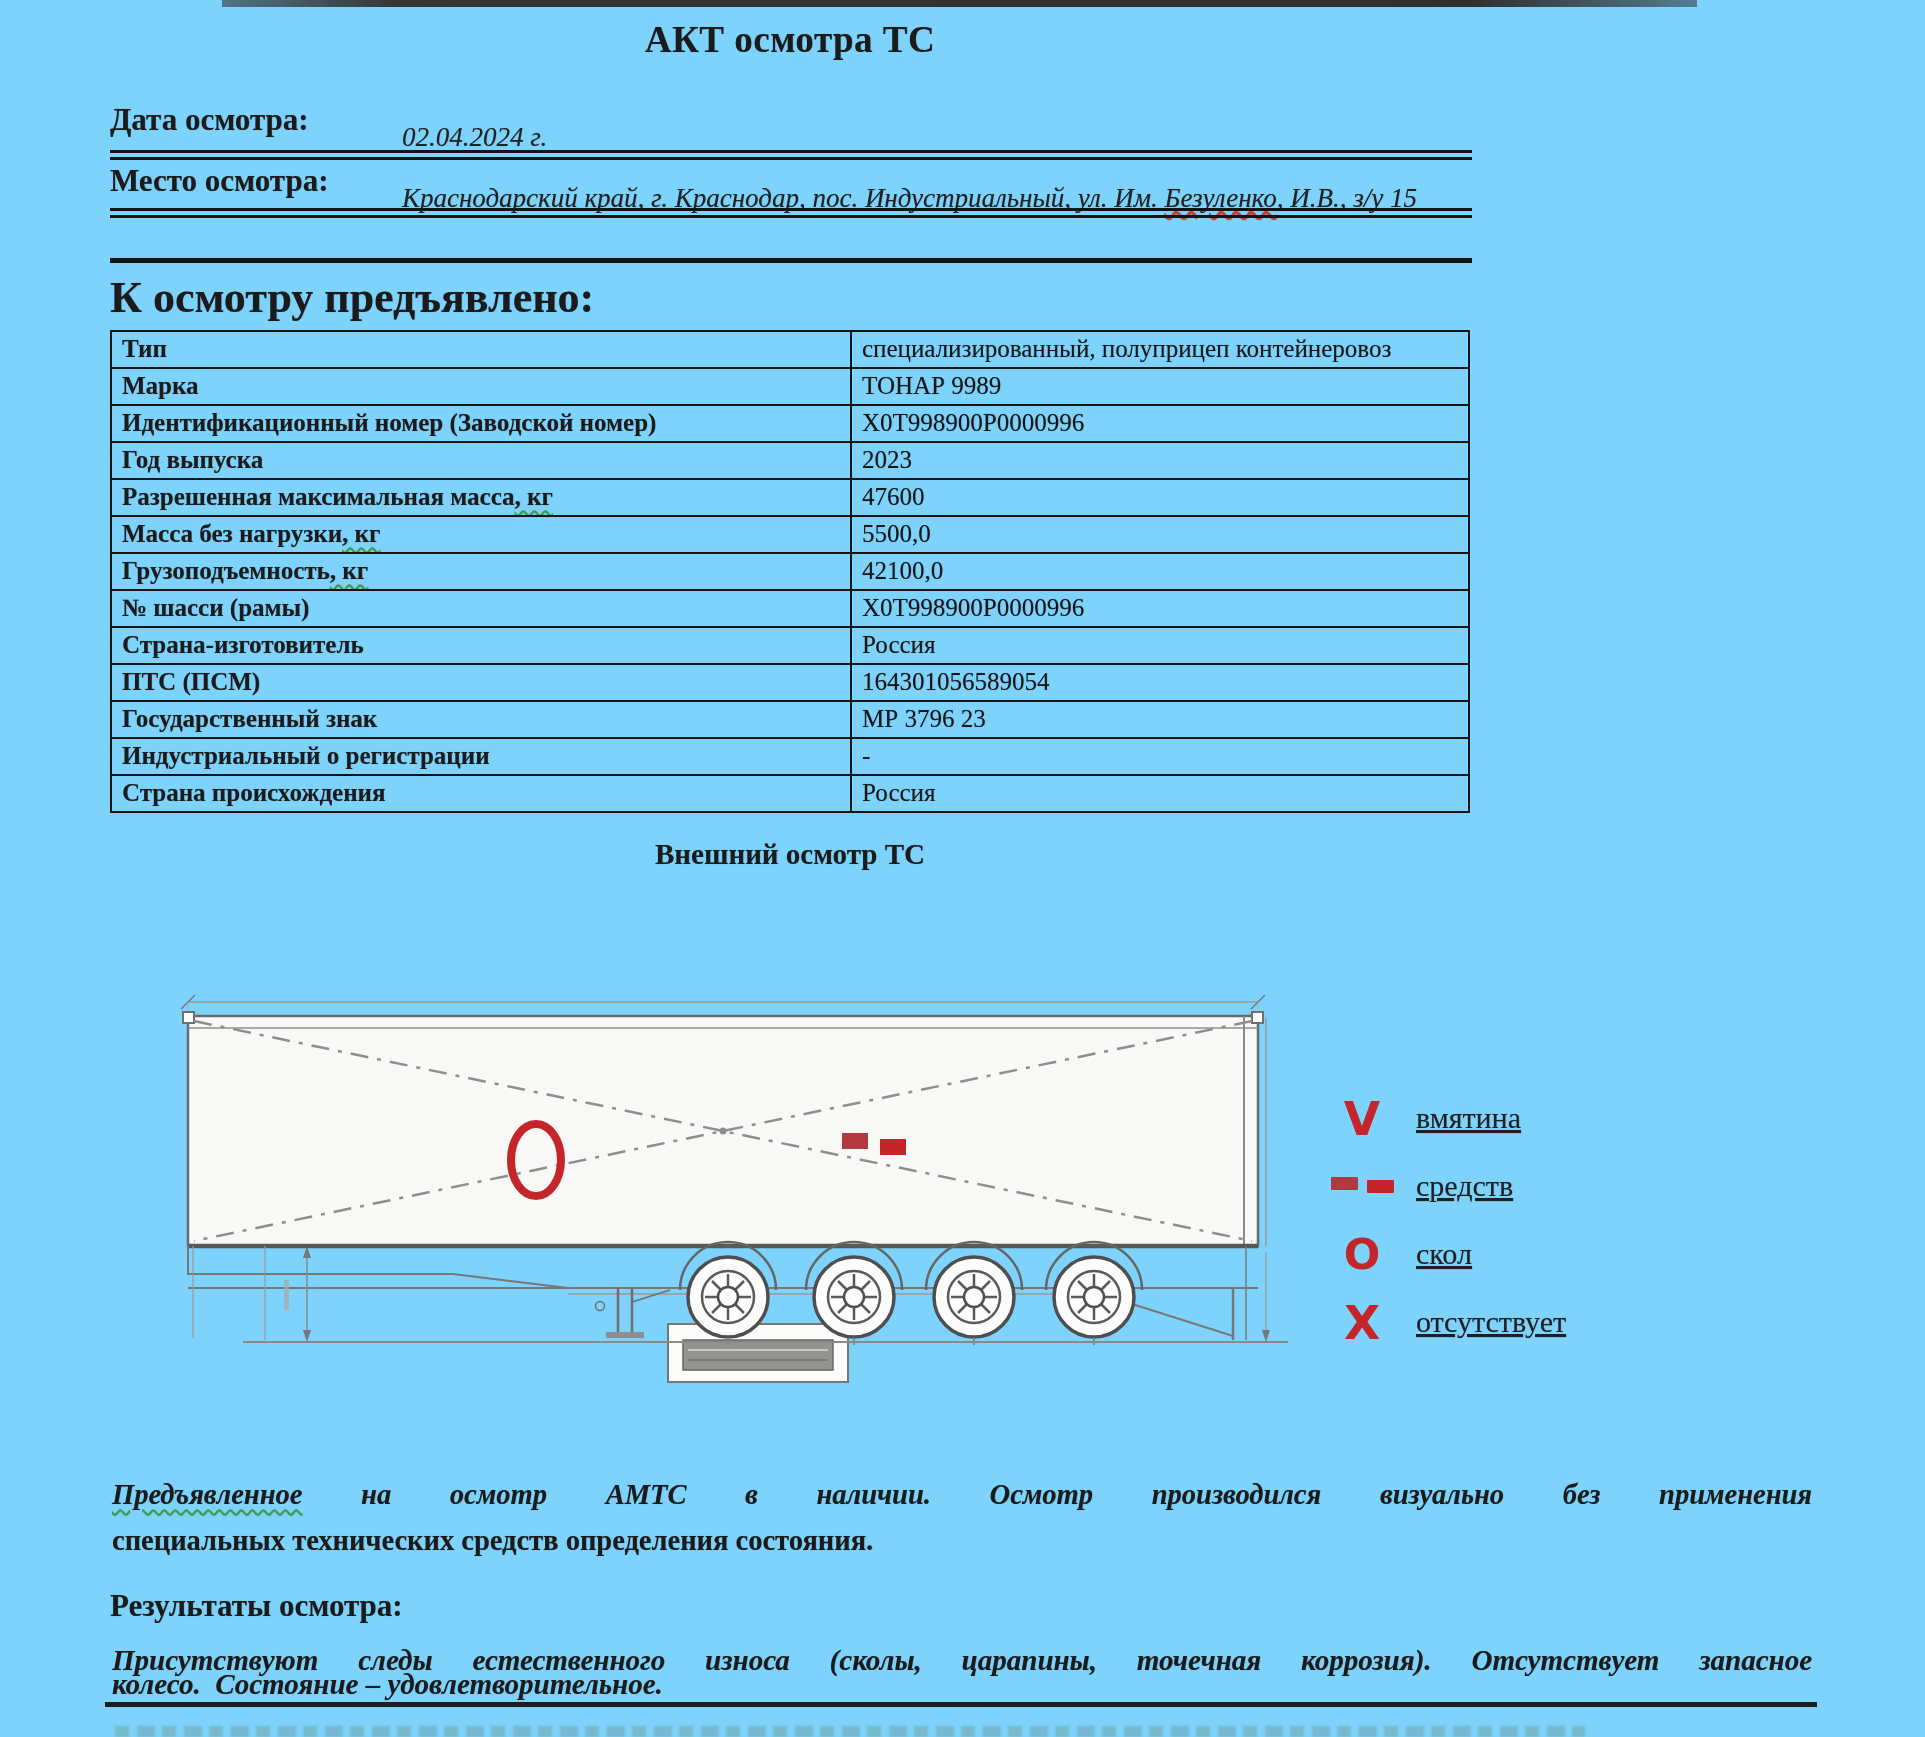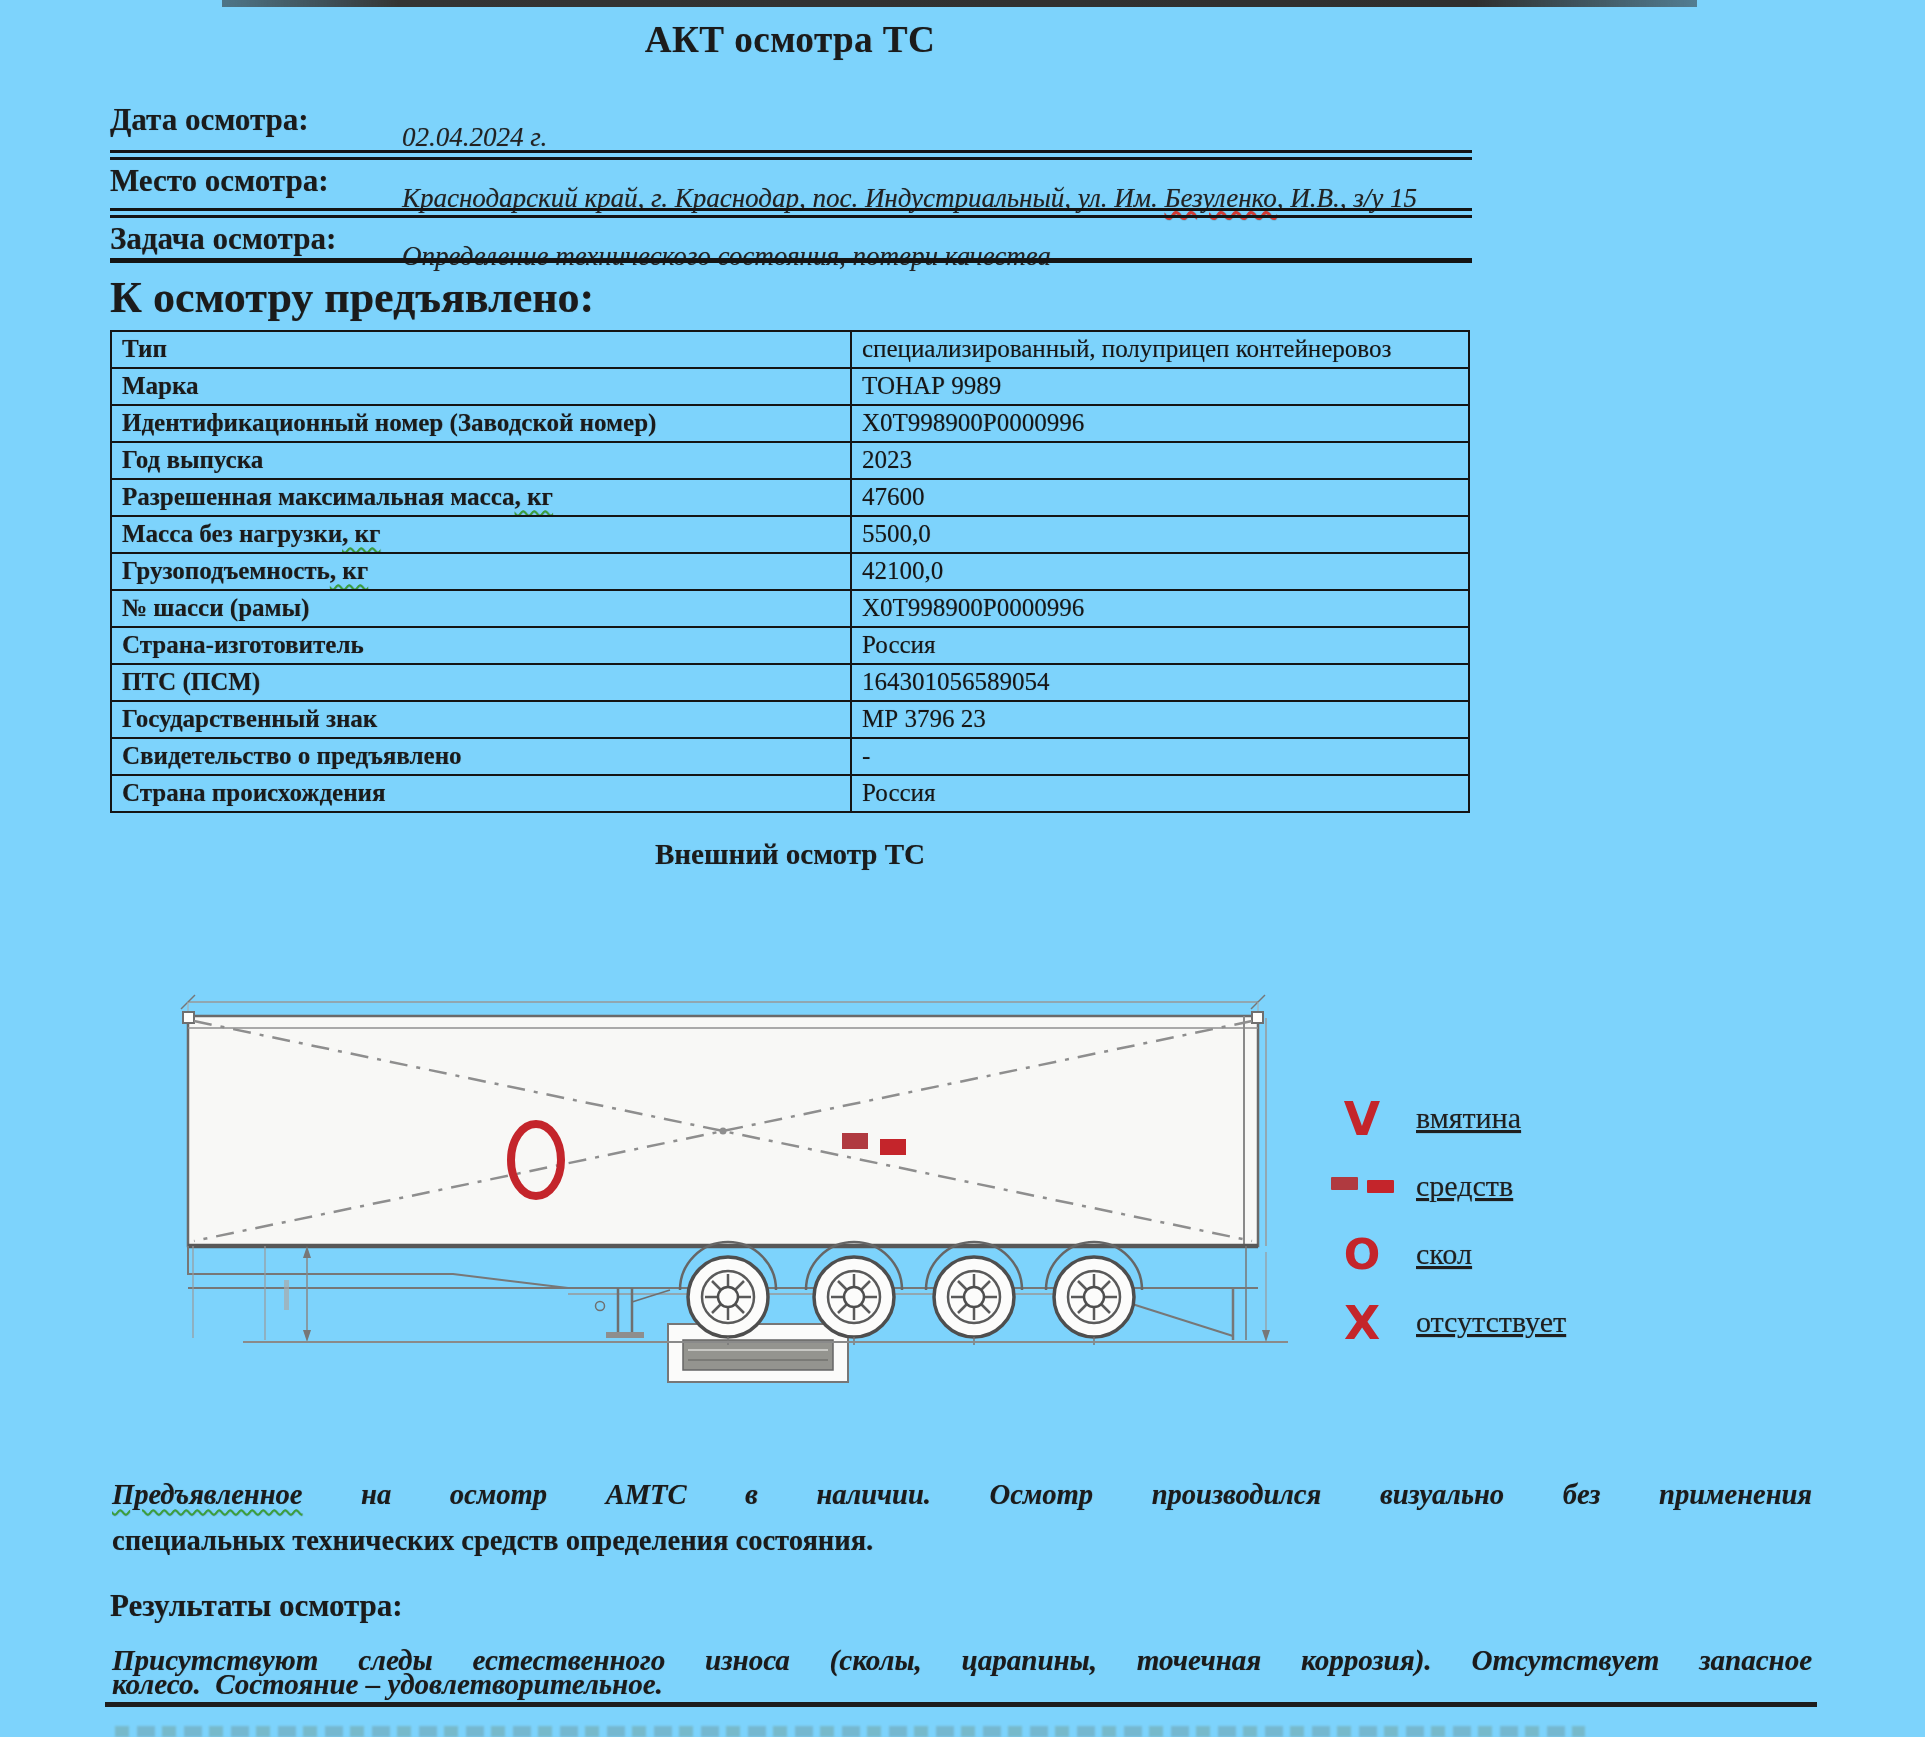--- a/index.html
+++ b/index.html
@@ -105,24 +105,20 @@
     <div class="hdr-value soft">02.04.2024 г.</div>
   </div>
   <div class="rule rule-double" style="top:150px;"></div>
 
   <div class="hdr-row" style="top:163px;">
     <div class="hdr-label soft">Место осмотра:</div>
     <div class="hdr-value soft"><span>Краснодарский край, г. Краснодар, пос. Индустриальный, ул. Им. </span><span class="squiggle-red">Безуленко</span><span>, И.В., з/у 15</span></div>
   </div>
   <div class="rule rule-double" style="top:208px;"></div>
 
-  <div class="hdr-row" style="top:221px;">
-    <div class="hdr-label soft">Задача осмотра:</div>
-    <div class="hdr-value soft">Определение технического состояния, потери качества</div>
-  </div>
   <div class="rule rule-single" style="top:258px;"></div>
 
   <div class="section-heading soft" style="top:272px;">К осмотру предъявлено:</div>
 
   <table class="veh-table soft">
     <tbody>
         <tr>
           <td class="lbl"><span>Тип</span><span class="squiggle-green"></span></td>
           <td class="val">специализированный, полуприцеп контейнеровоз</td>
         </tr>
@@ -160,21 +156,21 @@
         </tr>
     <tr>
           <td class="lbl"><span>ПТС (ПСМ)</span><span class="squiggle-green"></span></td>
           <td class="val">164301056589054</td>
         </tr>
     <tr>
           <td class="lbl"><span>Государственный знак</span><span class="squiggle-green"></span></td>
           <td class="val">МР 3796 23</td>
         </tr>
     <tr>
-          <td class="lbl"><span>Свидетельство о предъявлено</span><span class="squiggle-green"></span></td>
+          <td class="lbl"><span>Индустриальный о регистрации</span><span class="squiggle-green"></span></td>
           <td class="val">-</td>
         </tr>
     <tr>
           <td class="lbl"><span>Страна происхождения</span><span class="squiggle-green"></span></td>
           <td class="val">Россия</td>
         </tr>
   </tbody>
     </table>
 
   <div class="exterior-heading soft">Внешний осмотр ТС</div>

